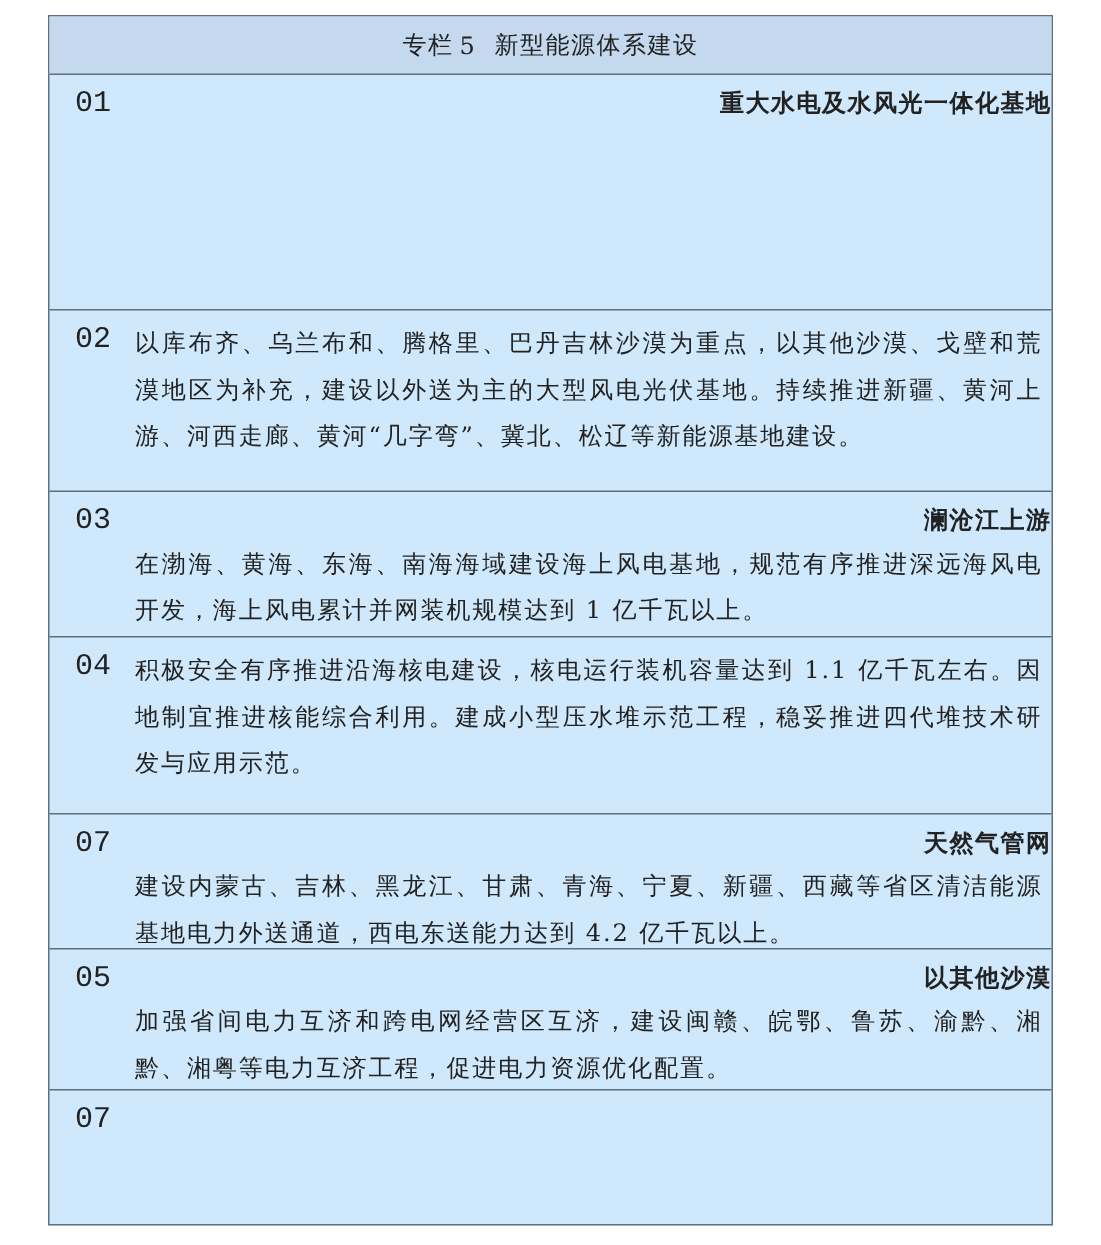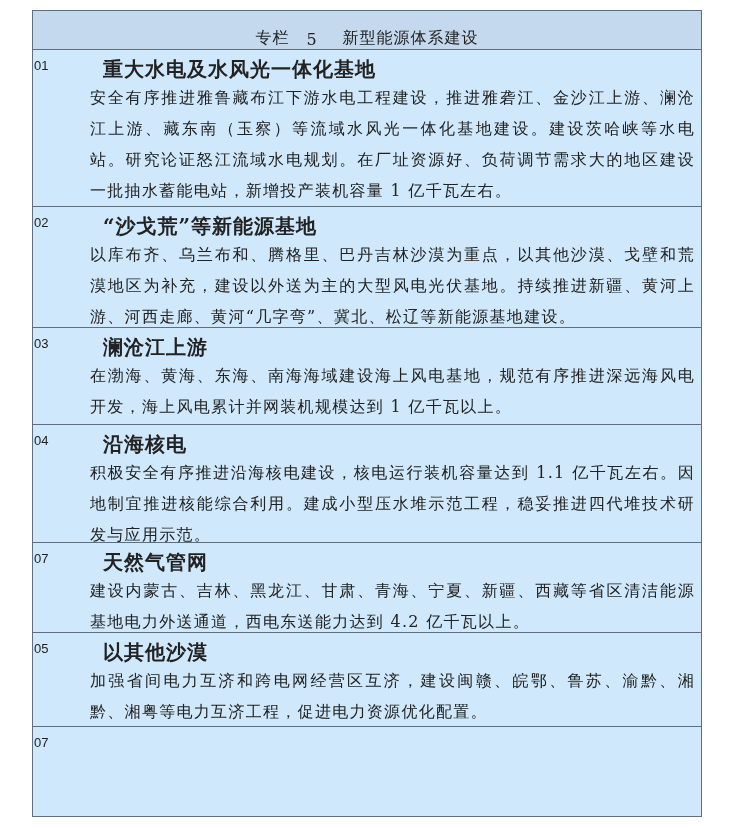--- a/index.html
+++ b/index.html
@@ -1,60 +1,57 @@
 <!DOCTYPE html>
 <html><head>
 <meta charset="utf-8">
 <style>
   html, body { margin:0; padding:0; background:#ffffff; }
   body { width:734px; height:830px; position:relative; overflow:hidden;
          font-family: "DejaVu Serif", "Liberation Serif", serif; color:#222; }
   .box { position:absolute; left:32px; top:10px; width:670px; height:807px;
          border:1.5px solid #5f6f80; box-sizing:border-box; background:#cfe8fb; }
   .header { height:38px; background:#c4d8ee; border-bottom:1.5px solid #5f6f80;
-            display:flex; align-items:flex-end; justify-content:center;
-            font-size:16px; letter-spacing:1px;gap:13px; }
+            display:flex; align-items:center; justify-content:center;
+            font-size:16px; letter-spacing:1px; }
   .header .num { margin:0 12px 0 4px; }
   .row { border-bottom:1.5px solid #5f6f80; box-sizing:border-box; padding:6px 0 4px 0; position:relative; }
   .row:last-child { border-bottom:none;padding-left:18px; }
-  .row .idx { position:absolute; left:1px; top:8px; font-size:13px; font-family:Liberation Sans, sans-serif; }
-  .row .title { margin-left:70px; font-size:20px; font-weight:bold; line-height:26px; letter-spacing:1px; }
+  .row .idx { position:absolute; left:17px; top:8px; font-size:20px; font-family:Liberation Mono, monospace; }
+  .row .title { margin-left:70px; font-size:16px; font-weight:bold; line-height:26px; letter-spacing:1px;text-align:right; }
   .row .body { margin-left:57px; margin-right:6px; font-size:16px; line-height:31px; letter-spacing:1.3px; text-align:justify; }
 </style>
 </head>
 <body>
 
 <div class="box">
   <div class="header">
     <span>专栏</span>
     <span class="num">5</span>
     <span>新型能源体系建设</span>
   </div>
 
   <div class="row" style="height:157px">
     <span class="idx">01</span>
     <div class="title">重大水电及水风光一体化基地</div>
-    <div class="body">安全有序推进雅鲁藏布江下游水电工程建设，推进雅砻江、金沙江上游、澜沧江上游、藏东南（玉察）等流域水风光一体化基地建设。建设茨哈峡等水电站。研究论证怒江流域水电规划。在厂址资源好、负荷调节需求大的地区建设一批抽水蓄能电站，新增投产装机容量 1 亿千瓦左右。</div>
   </div>
 
   <div class="row" style="height:121px">
     <span class="idx">02</span>
-    <div class="title">“沙戈荒”等新能源基地</div>
     <div class="body">以库布齐、乌兰布和、腾格里、巴丹吉林沙漠为重点，以其他沙漠、戈壁和荒漠地区为补充，建设以外送为主的大型风电光伏基地。持续推进新疆、黄河上游、河西走廊、黄河“几字弯”、冀北、松辽等新能源基地建设。</div>
   </div>
 
   <div class="row" style="height:97px">
     <span class="idx">03</span>
     <div class="title">澜沧江上游</div>
     <div class="body">在渤海、黄海、东海、南海海域建设海上风电基地，规范有序推进深远海风电开发，海上风电累计并网装机规模达到 1 亿千瓦以上。</div>
   </div>
 
   <div class="row" style="height:118px">
     <span class="idx">04</span>
-    <div class="title">沿海核电</div>
     <div class="body">积极安全有序推进沿海核电建设，核电运行装机容量达到 1.1 亿千瓦左右。因地制宜推进核能综合利用。建成小型压水堆示范工程，稳妥推进四代堆技术研发与应用示范。</div>
   </div>
 
   <div class="row" style="height:90px">
     <span class="idx">07</span>
     <div class="title">天然气管网</div>
     <div class="body">建设内蒙古、吉林、黑龙江、甘肃、青海、宁夏、新疆、西藏等省区清洁能源基地电力外送通道，西电东送能力达到 4.2 亿千瓦以上。</div>
   </div>
 
   <div class="row" style="height:94px">

